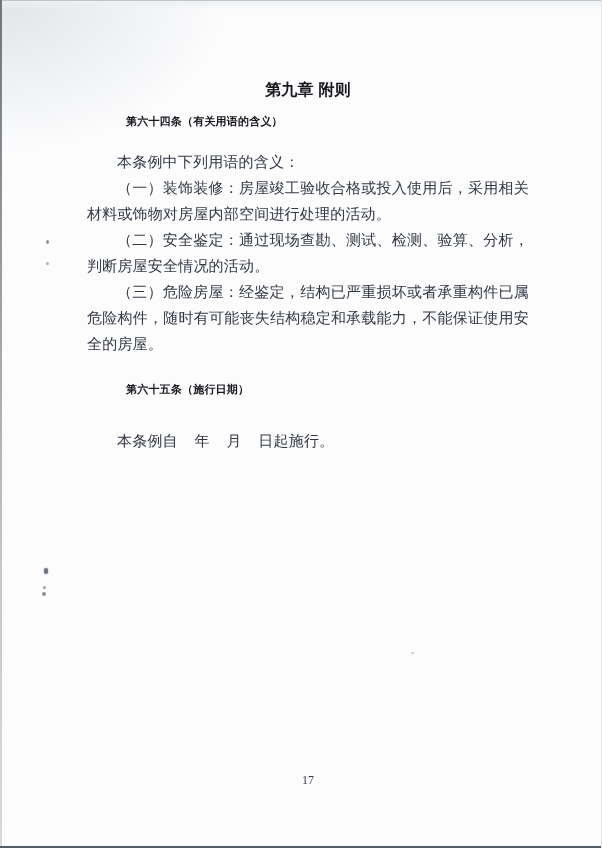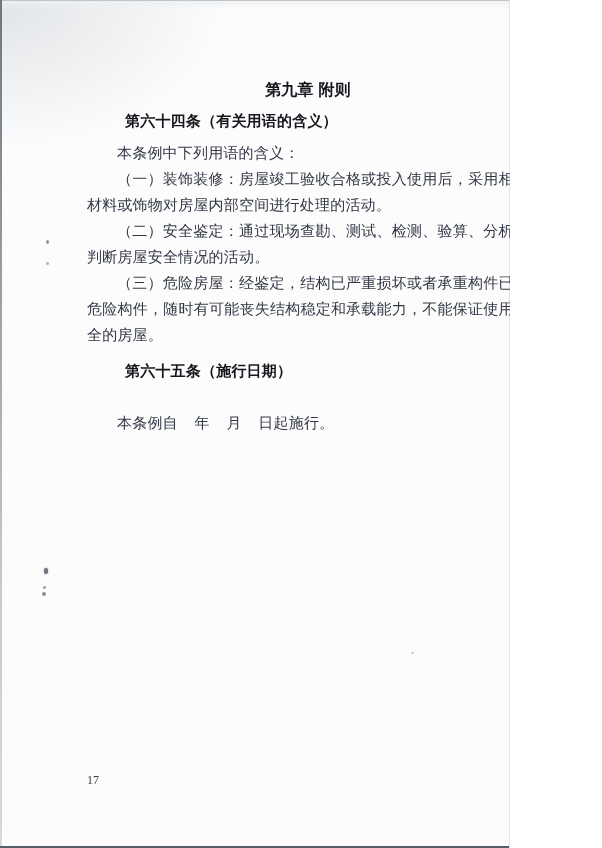--- a/index.html
+++ b/index.html
@@ -2,21 +2,21 @@
 <html lang="zh"><head>
 <meta charset="utf-8">
 <style>
   html, body {
     margin: 0;
     padding: 0;
     background: #ffffff;
   }
   .page {
     position: relative;
-    width: 510px;
+    width: 602px;
     height: 848px;
     background: #fcfcfd;
     overflow: hidden;
     font-family: "Liberation Serif", serif;
   }
   
   .shade-topleft {
     position: absolute;
     left: 0; top: 0;
     width: 300px; height: 210px;
@@ -64,22 +64,22 @@
   .chapter-title {
     margin: 6px 0 0 0;
     font-size: 16px;
     line-height: 28px;
     text-align: center;
     font-weight: bold;
     color: #15171c;
     font-family: "Liberation Sans", sans-serif;
   }
   .article-heading {
-    margin: 8px;
-    font-size: 15px;
+    margin: 17px;
+    font-size: 11px;
     line-height: 26px;
     font-weight: bold;
     color: #15171c;
     text-indent: 2em;
     font-family: "Liberation Sans", sans-serif;
     text-align: left;
   }
   .article-heading.h64 { margin-top: 4px; }
   .para {
     margin: 0;
@@ -88,21 +88,21 @@
   }
   .date-line {
     word-spacing: 0.5em;
     margin-top: 28px;
   }
   .page-number {
     position: absolute;
     left: 87px;
     top: 772px;
     width: 442px;
-    text-align: left;
+    text-align: center;
     font-size: 12px;
     line-height: 16px;
     color: #39404d;
     font-family: "Liberation Serif", serif;
   }
   
   .speck {
     position: absolute;
     border-radius: 50%;
     pointer-events: none;

